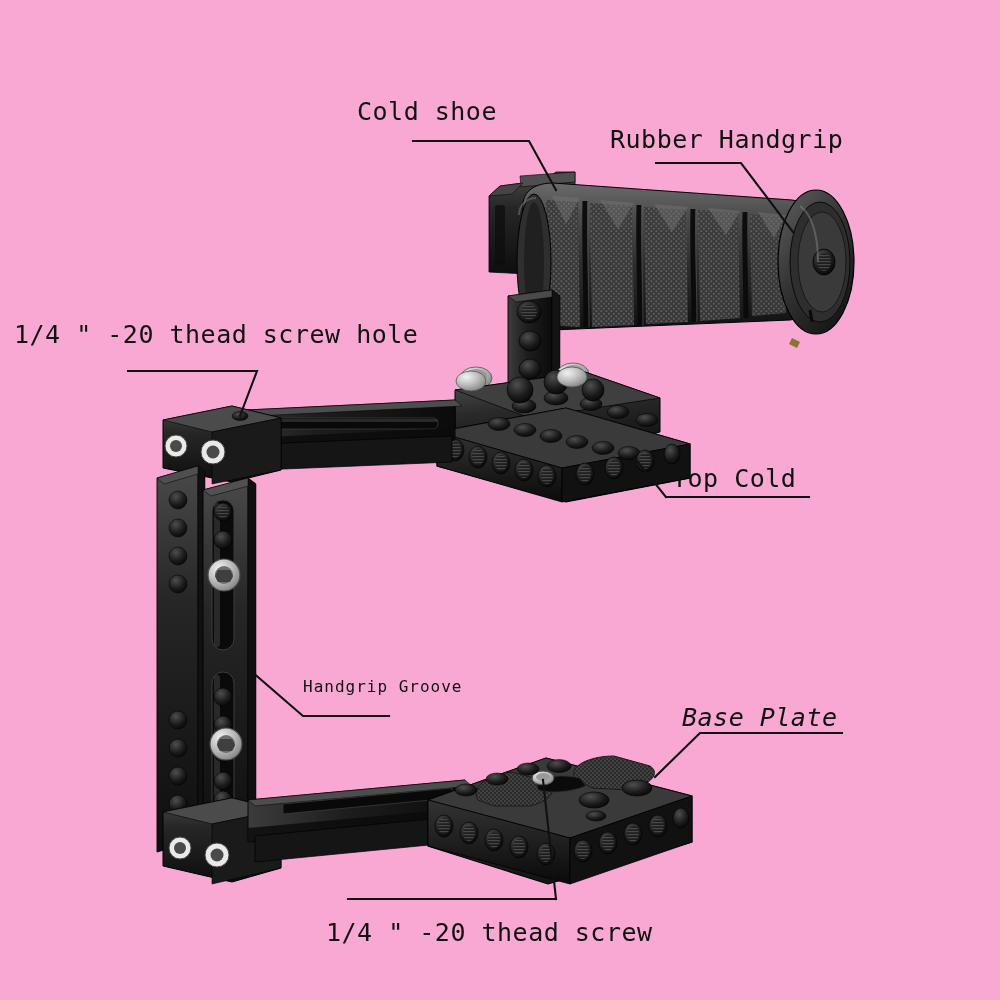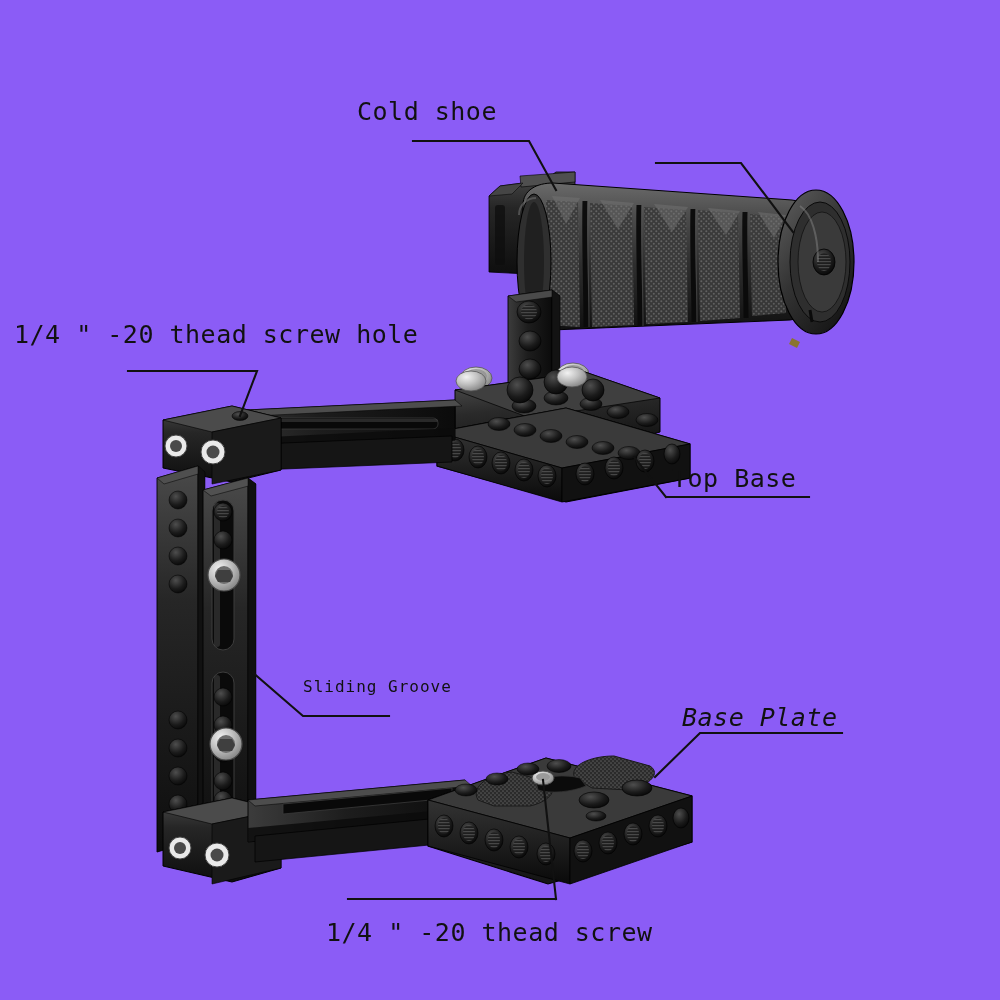--- a/index.html
+++ b/index.html
@@ -4,21 +4,21 @@
 <title>Camera Cage Rig Annotated Diagram</title>
 <style>
   html,body{margin:0;padding:0;background:#ffffff;}
   body{
     width:1000px;height:1000px;
     font-family:"DejaVu Sans Mono", monospace;
     -webkit-font-smoothing:antialiased;
     overflow:hidden;
     position:relative;
   }
-  #stage{position:absolute;left:0;top:0;width:1000px;height:1000px;background:#8b5cf6;}
+  #stage{position:absolute;left:0;top:0;width:1000px;height:1000px;background:#f9a8d4;}
   #art{position:absolute;left:0;top:0;width:1000px;height:1000px;}
   .lbl{
     position:absolute;
     color:#111111;
     font-family:"DejaVu Sans Mono", monospace;
     white-space:pre;
     letter-spacing:0.5px;
     line-height:1;
   }
   .lbl-lg{font-size:25px;}
@@ -381,24 +381,25 @@
       <path d="M128,371 L257,371 L240,416"></path>
       <path d="M666,497 L809,497 M666,497 L634,457"></path>
       <path d="M252,672 L303,716 L389,716"></path>
       <path d="M842,733 L700,733 L655,777"></path>
       <path d="M556,899 L348,899 M556,899 L543,780"></path>
     </g>
   </svg>
 
   <div class="lbl lbl-lg" style="left:357px; top:99px;">Cold shoe</div>
 
+  <div class="lbl lbl-lg" style="left:610px; top:127px;">Rubber Handgrip</div>
 
   <div class="lbl lbl-lg" style="left:14px; top:322px;">1/4 " -20 thead screw hole</div>
 
-  <div class="lbl lbl-lg" style="left:672px; top:466px;">Top Base</div>
-
-  <div class="lbl lbl-sm" style="left:303px; top:679px;">Sliding Groove</div>
+  <div class="lbl lbl-lg" style="left:672px; top:466px;">Top Cold</div>
+
+  <div class="lbl lbl-sm" style="left:303px; top:679px;">Handgrip Groove</div>
 
   <div class="lbl lbl-lg" style="left:682px; top:705px;font-style:italic;">Base Plate</div>
 
   <div class="lbl lbl-lg" style="left:326px; top:920px;">1/4 " -20 thead screw</div>
 
 </div>
 
 </body></html>

